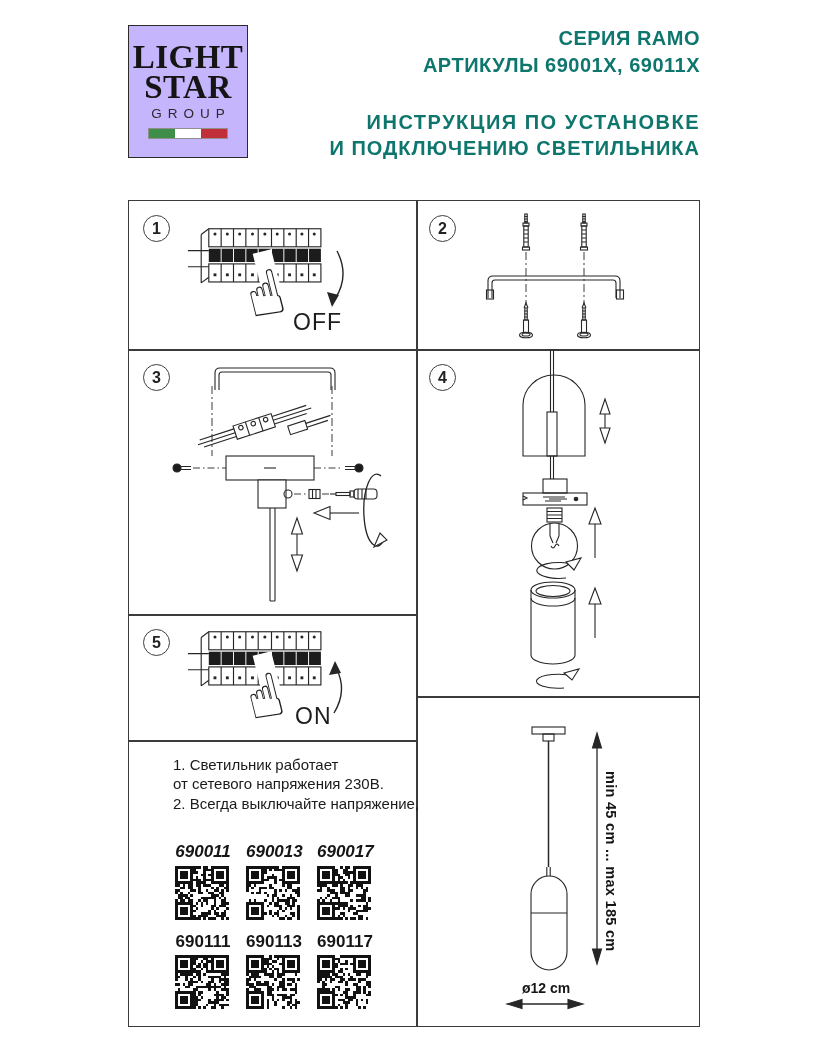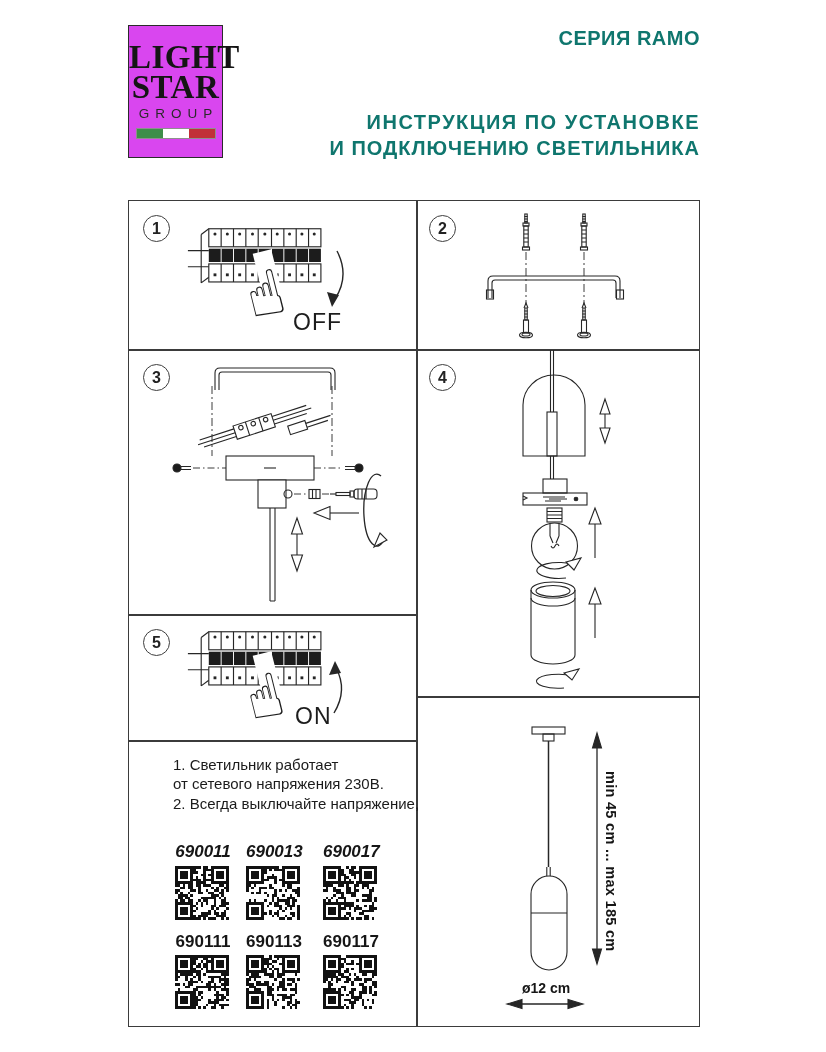--- a/index.html
+++ b/index.html
@@ -1,21 +1,21 @@
 <!DOCTYPE html>
 <html><head>
 <meta charset="utf-8">
 <style>
   html,body{margin:0;padding:0;background:#e8e8e8;}
   .page{position:relative;width:826px;height:1052px;background:#ffffff;margin:0 auto;
         font-family:"Liberation Sans",sans-serif;color:#1f1f1f;overflow:hidden;}
 
   
-  .logo-box{position:absolute;left:128px;top:25px;width:95px;height:133px;
-            border:1.5px solid #2b2b2b;box-sizing:border-box;text-align:center;background:#d946ef;}
+  .logo-box{position:absolute;left:128px;top:25px;width:120px;height:133px;
+            border:1.5px solid #2b2b2b;box-sizing:border-box;text-align:center;background:#c4b5fd;}
   .logo-light,.logo-star{font-family:"Liberation Serif",serif;font-weight:bold;font-size:33px;
             line-height:30px;letter-spacing:.5px;color:#151515;}
   .logo-light{margin-top:16px;}
   .logo-group{font-size:13.5px;letter-spacing:6px;margin-top:4px;color:#2a2a2a;text-indent:6px;}
   .logo-flag{width:80px;height:11px;margin:7px auto 0;border:1px solid #8f8f8f;
              box-sizing:border-box;display:flex;}
   .logo-flag span{flex:1;}
   .fg{background:#3e8e49;} .fw{background:#ffffff;} .fr{background:#c13038;}
 
   
@@ -48,21 +48,21 @@
 
   .badge{position:absolute;left:14px;top:14px;width:27px;height:27px;border:1.6px solid #3e3e3e;
          border-radius:50%;box-sizing:border-box;display:flex;align-items:center;justify-content:center;
          font-weight:bold;font-size:16px;color:#222;background:#fff;z-index:2;}
 
   
   .note{position:absolute;left:44px;font-size:15px;line-height:20px;color:#1b1b1b;white-space:nowrap;}
   .qr-label{position:absolute;width:56px;text-align:center;font-weight:bold;font-size:17px;color:#161616;white-space:nowrap;}
   .qr{position:absolute;width:54px;height:54px;}
   .qr svg{width:100%;height:100%;display:block;}
-  .qc1{left:46px;} .qc2{left:117px;} .qc3{left:194px;}
+  .qc1{left:46px;} .qc2{left:117px;} .qc3{left:188px;}
   .qrow1l{top:101px;font-style:italic;} .qrow1{top:125px;} .qrow2l{top:191px;} .qrow2{top:214px;}
 
   
   .dim-v{position:absolute;left:186px;top:74px;writing-mode:vertical-rl;font-weight:bold;
          font-size:14.5px;letter-spacing:.3px;color:#161616;white-space:nowrap;}
   .dim-d{position:absolute;left:89px;top:283px;width:80px;text-align:center;font-weight:bold;
          font-size:14px;color:#161616;}
 
   .hidden-defs{position:absolute;width:0;height:0;overflow:hidden;}
   svg text.hand{font-family:"DejaVu Sans",sans-serif;fill:#1d1d1d;}
@@ -116,20 +116,21 @@
     <div class="logo-group">GROUP</div>
     <div class="logo-flag">
       <span class="fg"></span>
       <span class="fw"></span>
       <span class="fr"></span>
     </div>
   </div>
 
   <div class="hdr">
     <div class="hl hl1">СЕРИЯ RAMO</div>
+    <div class="hl hl2">АРТИКУЛЫ 69001X, 69011X</div>
     <div class="hl hl3">ИНСТРУКЦИЯ ПО УСТАНОВКЕ</div>
     <div class="hl hl4">И ПОДКЛЮЧЕНИЮ СВЕТИЛЬНИКА</div>
   </div>
 
   <div class="grid">
     <div class="gline vline"></div>
     <div class="gline hfull"></div>
     <div class="gline hleft1"></div>
     <div class="gline hleft2"></div>
     <div class="gline hright"></div>

